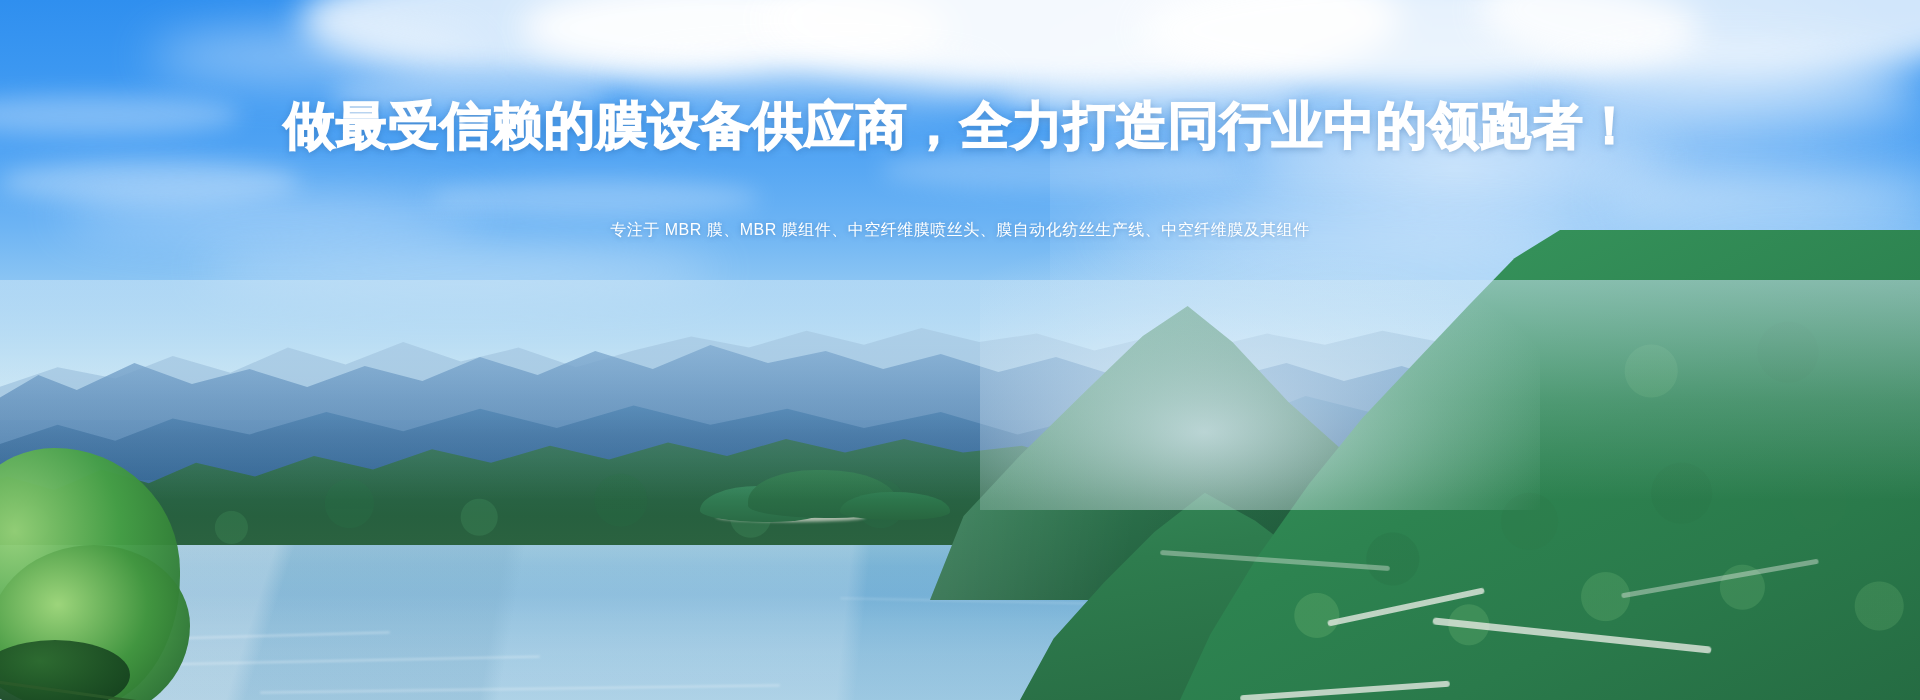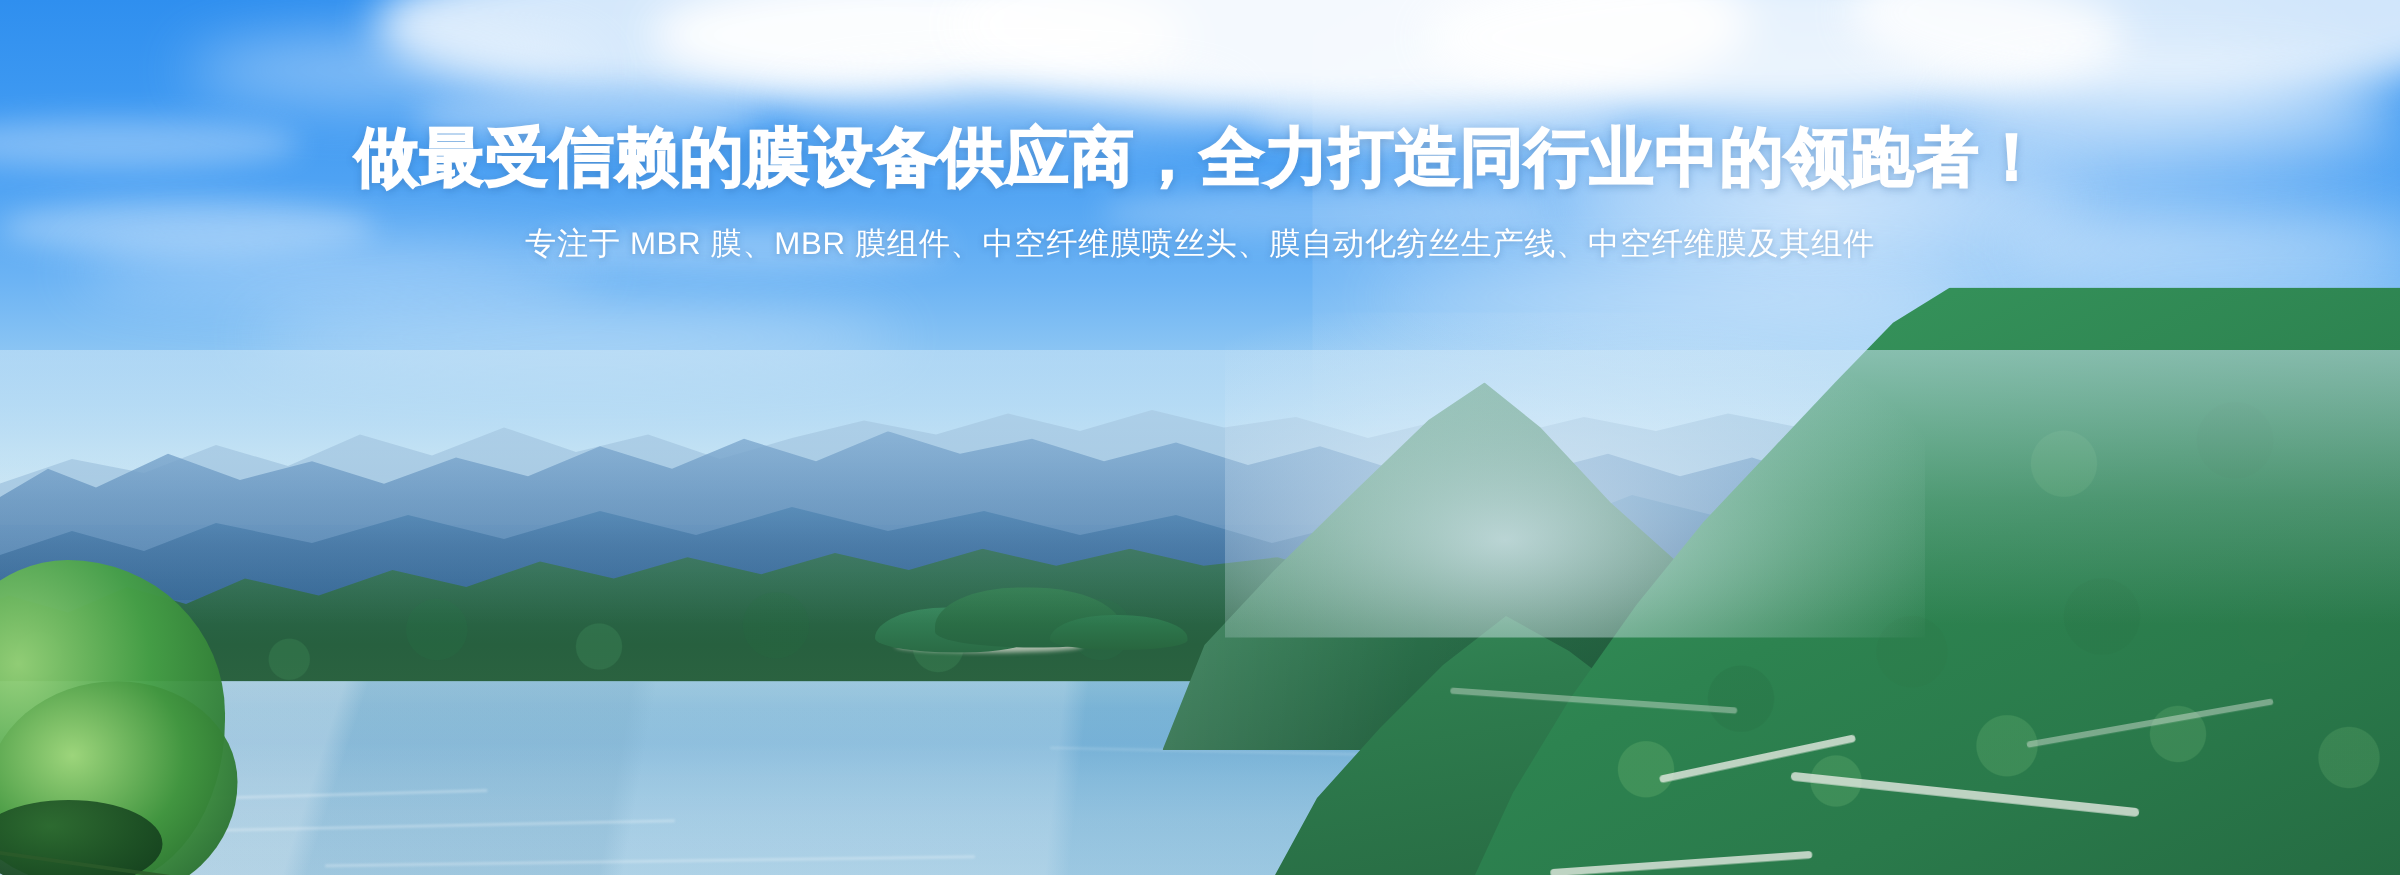--- a/index.html
+++ b/index.html
@@ -267,38 +267,38 @@
   }
   .haze-right {
     position:absolute; left:980px; top:250px; width:560px; height:260px;
     background:radial-gradient(ellipse at 40% 70%, rgba(226,240,250,.75) 0%, rgba(226,240,250,.25) 50%, rgba(226,240,250,0) 78%);
     pointer-events:none;
   }
 
   
   .text-layer {
     position:absolute; left:0; top:0; width:1920px; height:700px;
-    display:flex; flex-direction:column; align-items:center;
+    display:flex; flex-direction:column; align-items:center;gap:42px;
   }
 
   .headline {
     margin-top:98px;
     font-size:51px;
     font-weight:bold;
     letter-spacing:1px;
     color:#ffffff;
     white-space:nowrap;
     line-height:1.1;
     text-shadow:0 2px 7px rgba(20,70,130,.35), 0 0 2px rgba(255,255,255,.5);
     -webkit-text-stroke:1.5px #ffffff;
   }
 
   .subtitle {
     margin-top:24px;
-    font-size:25px;
+    font-size:16px;
     font-weight:normal;
     color:#ffffff;
     white-space:nowrap;
     letter-spacing:.5px;
     text-shadow:0 1px 5px rgba(30,80,140,.35);
   }
 
   .tagline-box {
     margin-top:24px;
     border:2px solid rgba(255,255,255,.92);

